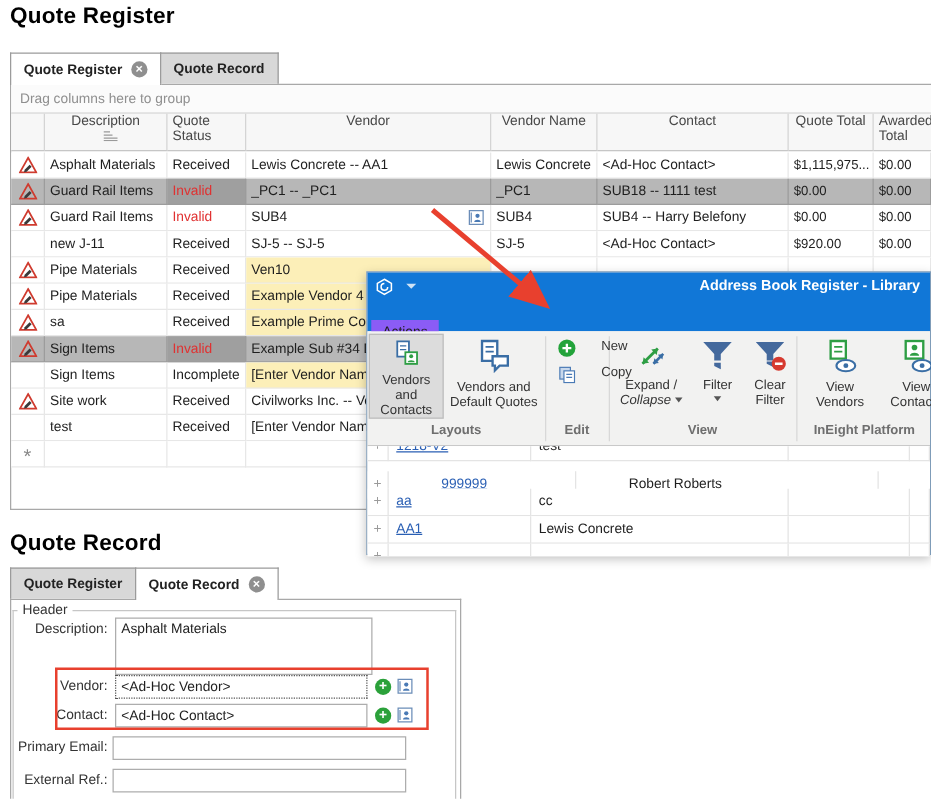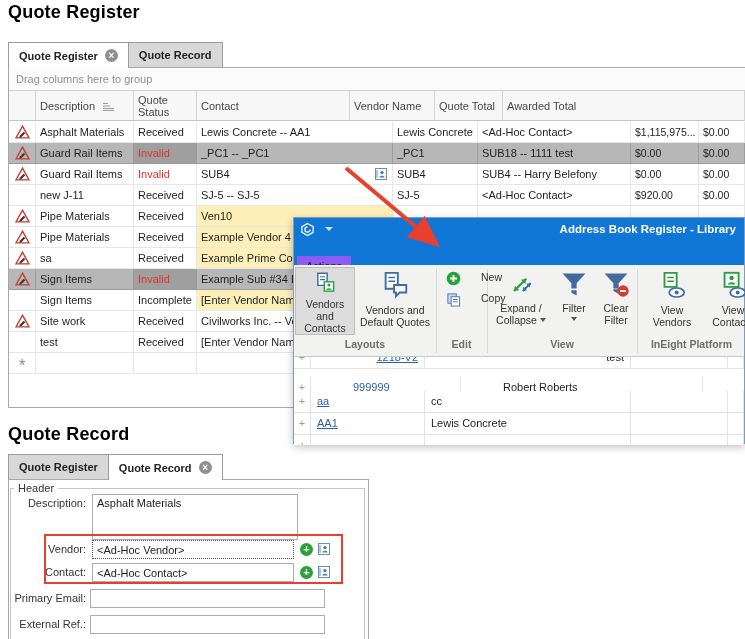--- a/index.html
+++ b/index.html
@@ -9,21 +9,21 @@
 
 .tabstrip{position:absolute;display:flex;z-index:3;}
 .tab{height:25px;padding:0 10px;display:flex;align-items:center;gap:7px;font-weight:bold;font-size:11px;border:1px solid #9b9b9b;border-bottom:none;background:#d8d8d8;color:#222;margin-right:-1px;}
 .tab.active{background:#fff;height:26px;}
 .close-ic{width:13px;height:13px;border-radius:50%;background:#8f8f8f;color:#fff;font-size:10px;line-height:13px;text-align:center;font-weight:bold;}
 .close-ic::before{content:"\00d7";}
 
 .panel{position:absolute;left:8px;top:67px;width:737px;height:341px;border:1px solid #a8a8a8;border-right:none;background:#fff;}
 .groupbar{position:absolute;left:0;top:0;width:100%;height:23px;background:#fbfbfb;border-bottom:1px solid #cfcfcf;color:#8f8f8f;line-height:22px;padding-left:7px;}
 .ghead{position:absolute;left:0;top:23px;width:100%;height:30px;display:flex;background:#f7f7f7;color:#474747;}
-.ghead .cell{display:flex;align-items:center;border-right:1px solid #d4d4d4;border-bottom:1px solid #c6c6c6;padding:0 4px;line-height:12px;}
+.ghead .cell{display:flex;align-items:center;border-right:1px solid #d4d4d4;border-bottom:1px solid #c6c6c6;padding:0 4px;line-height:12px;flex-direction:column;}
 .grow{position:absolute;left:0;width:100%;height:21px;display:flex;background:#fff;}
 .grow .cell{border-right:1px solid #e7e7e7;border-bottom:1px solid #e7e7e7;padding:0 4px;line-height:20px;white-space:nowrap;overflow:hidden;}
 .c0{width:27px;flex:none;display:flex;align-items:center;justify-content:center;}
 .c1{width:98px;flex:none;}
 .c2{width:63px;flex:none;}
 .c3{width:196px;flex:none;}
 .c4{width:85px;flex:none;}
 .c5{width:153px;flex:none;}
 .c6{width:68px;flex:none;}
 .c7{flex:1;}
@@ -42,21 +42,21 @@
 .caret{width:0;height:0;border-left:4px solid transparent;border-right:4px solid transparent;border-top:4px solid #cfe3f5;margin-left:10px;}
 .tabband{position:absolute;left:0;top:22px;width:100%;height:25px;background:#1177d7;}
 .actions-tab{position:absolute;left:3px;top:16px;width:54px;height:21px;background:#8b5cf6;color:#1e1e1e;text-align:center;line-height:21px;font-size:11px;}
 .ribbon{position:absolute;left:0;top:47px;width:100%;height:92px;background:#f2f2f1;border-bottom:1px solid #c9c9c9;font-size:10.5px;color:#333;}
 .rsep{position:absolute;top:4px;width:1px;height:84px;background:#d8d8d8;}
 .rgl{position:absolute;top:72px;height:16px;line-height:14px;text-align:center;font-weight:bold;color:#6e6e6e;}
 .bigbtn{position:absolute;top:2px;height:68px;display:flex;flex-direction:column;align-items:center;text-align:center;line-height:12px;padding-top:3px;}
 .bigbtn.selbtn{background:#dcdcdc;border:1px solid #bdbdbd;}
 .bigbtn svg{margin-bottom:4px;}
 .smallbtn{position:absolute;display:flex;align-items:flex-start;gap:20px;height:20px;}
-.lbl2{display:flex;align-items:center;gap:3px;}
+.lbl2{display:flex;align-items:center;gap:3px;font-style:italic;}
 .dcaret{width:0;height:0;border-left:3.5px solid transparent;border-right:3.5px solid transparent;border-top:4px solid #555;}
 
 .abgrid{position:absolute;left:0;top:139px;width:100%;height:88px;background:#fff;overflow:hidden;}
 .abrow{position:absolute;left:0;width:100%;height:22px;display:flex;background:#fff;}
 .abrow .cell{border-right:1px solid #e4e4e4;border-bottom:1px solid #e4e4e4;padding:0 6px;line-height:21px;white-space:nowrap;overflow:hidden;}
 .a0{width:17px;flex:none;padding:0 2px!important;color:#9a9a9a;text-align:center;}
 .a0::before{content:"+";}
 .a1{width:114px;flex:none;}
 .a2{width:206px;flex:none;}
 .a3{width:97px;flex:none;}
@@ -99,22 +99,23 @@
 
     <div class="ghead">
       <div class="cell c0"></div>
       <div class="cell c1">
         <span>Description</span>
         <svg width="13" height="10" viewBox="0 0 13 10" style="margin-left:7px;flex:none;">
             <path d="M1 2.5h5M1 5h7M1 7.5h11M1 9.5h11" stroke="#9a9a9a" stroke-width="1" fill="none"></path>
           </svg>
       </div>
       <div class="cell c2">Quote Status</div>
+      <div class="cell c3">Vendor</div>
+      <div class="cell c4">Vendor Name</div>
       <div class="cell c5">Contact</div>
-      <div class="cell c4">Vendor Name</div>
       <div class="cell c6">Quote Total</div>
       <div class="cell c7">Awarded Total</div>
     </div>
 
     <div class="grow" style="top:54px;">
       <div class="cell c0">
           <svg width="15" height="14" viewBox="0 0 16 15">
             <path d="M8 1.3 L15 13.8 H1 Z" fill="none" stroke="#cf3b2f" stroke-width="1.5"></path>
             <path d="M5 11.5l4.3-4.3 1.7 1.7-4.3 4.3-2.2.5z" fill="#3a3a3a"></path>
           </svg>
@@ -401,21 +402,21 @@
         <span>View Contacts</span>
       </div>
 
       <div class="rgl" style="left:0;width:142px;">Layouts</div>
       <div class="rgl" style="left:142px;width:51px;">Edit</div>
       <div class="rgl" style="left:193px;width:150px;">View</div>
       <div class="rgl" style="left:343px;width:109px;">InEight Platform</div>
     </div>
 
     <div class="abgrid">
-      <div class="abrow" style="top:-10px;text-align:right;">
+      <div class="abrow" style="top:-10px;">
         <div class="cell a0"></div>
         <div class="cell a1"><span class="link">1218-V2</span></div>
         <div class="cell a2">test</div>
         <div class="cell a3"></div>
         <div class="cell a4"></div>
       </div>
       <div class="abrow" style="top:20px;gap:36px;">
         <div class="cell a0"></div>
         <div class="cell a1"><span class="link">999999</span></div>
         <div class="cell a2">Robert Roberts</div>

